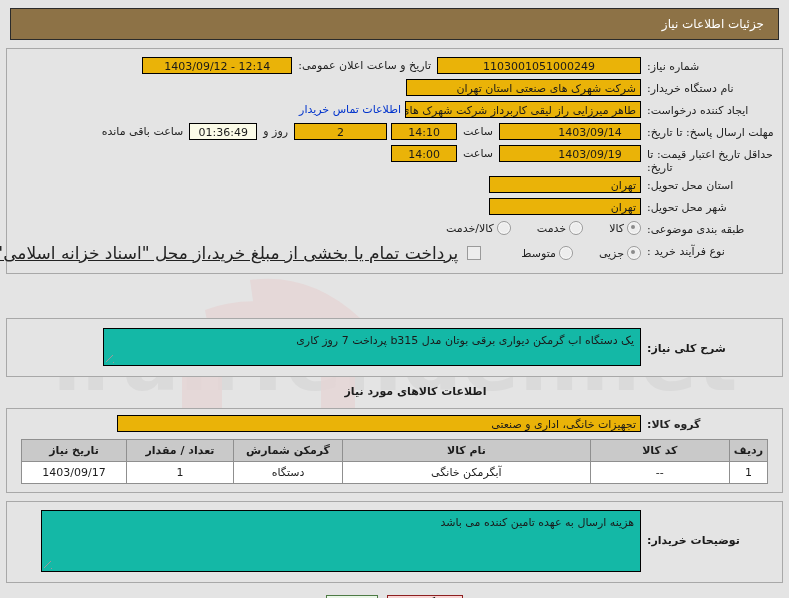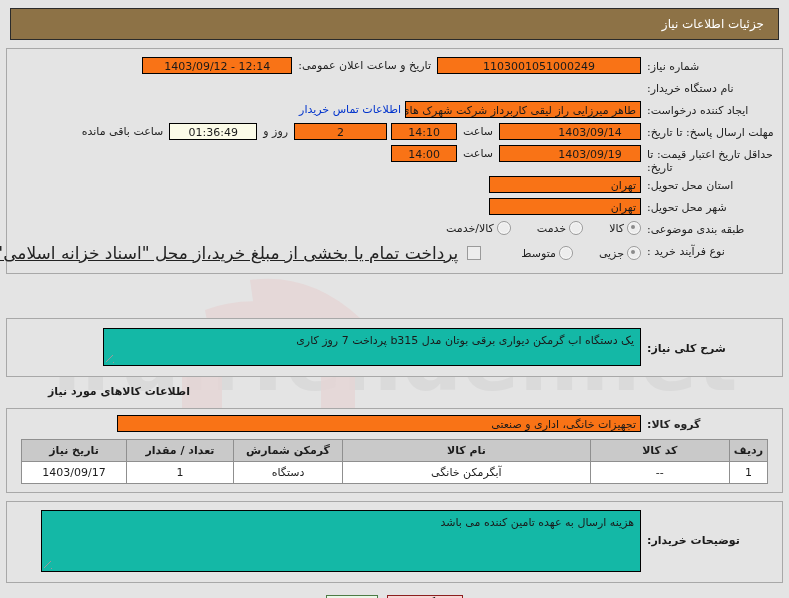--- a/index.html
+++ b/index.html
@@ -87,40 +87,40 @@
     flex: 1 1 auto;
     display: flex;
     align-items: center;
     gap: 4px;
     justify-content: flex-start;
   }
 
   
   .fld {
     border: 1px solid #000000;
-    background: #f97316;
+    background: #eab308;
     height: 17px;
     line-height: 17px;
     font-size: 11px;
     font-family: "DejaVu Sans", "Liberation Sans", sans-serif;
     color: #1a1a1a;
     padding: 0 4px;
     box-sizing: border-box;
     text-align: center;
     white-space: nowrap;
     overflow: hidden;
   }
   .fld.rt { text-align: right; }
   .fld.w-need   { width: 204px; }
   .fld.w-org    { width: 235px; }
   .fld.w-creator{ width: 236px; }
   .fld.w-date   { width: 142px; padding-left: 44px; }
   .fld.w-time   { width: 66px; }
   .fld.w-days   { width: 93px; }
-  .fld.w-count  { width: 88px; background: #fbfbe8; }
+  .fld.w-count  { width: 68px; background: #fbfbe8; }
   .fld.w-prov   { width: 152px; }
   .fld.w-city   { width: 152px; }
   .fld.w-group  { width: 524px; }
   .fld.w-date1  { width: 150px; }
 
   .mini-lbl {
     font-size: 11px;
     color: #232323;
     padding: 0 2px;
     white-space: nowrap;
@@ -207,21 +207,21 @@
     position: absolute;
     left: 2px; bottom: 2px;
     width: 8px; height: 8px;
     background:
       linear-gradient(135deg, transparent 0 42%, #9a9a9a 42% 50%, transparent 50% 92%, #9a9a9a 92% 100%);
   }
 
   .section-title {
     font-weight: bold;
     font-size: 11px;
-    text-align: left;
+    text-align: center;
     padding: 8px 6px 2px 0;
     color: #1d1d1d;
     margin-left: 48px;
   }
 
   
   .tbl-wrap { padding: 2px 8px 0 8px; }
   table.goods {
     width: 100%;
     border-collapse: collapse;
@@ -309,20 +309,23 @@
       <div class="lbl">شماره نیاز:</div>
       <div class="fields">
         <div class="fld w-need">1103001051000249</div>
         <div class="mini-lbl">تاریخ و ساعت اعلان عمومی:</div>
         <div class="fld w-date1">12:14 - 1403/09/12</div>
       </div>
     </div>
 
     <div class="row">
       <div class="lbl">نام دستگاه خریدار:</div>
+      <div class="fields">
+        <div class="fld w-org rt">شرکت شهرک های صنعتی استان تهران</div>
+      </div>
     </div>
 
     <div class="row">
       <div class="lbl">ایجاد کننده درخواست:</div>
       <div class="fields">
         <div class="fld w-creator rt">طاهر  میرزایی راز لیقی کاربرداز شرکت شهرک های صنعتی استان تهران</div>
         <a class="link">اطلاعات تماس خریدار</a>
       </div>
     </div>
 

